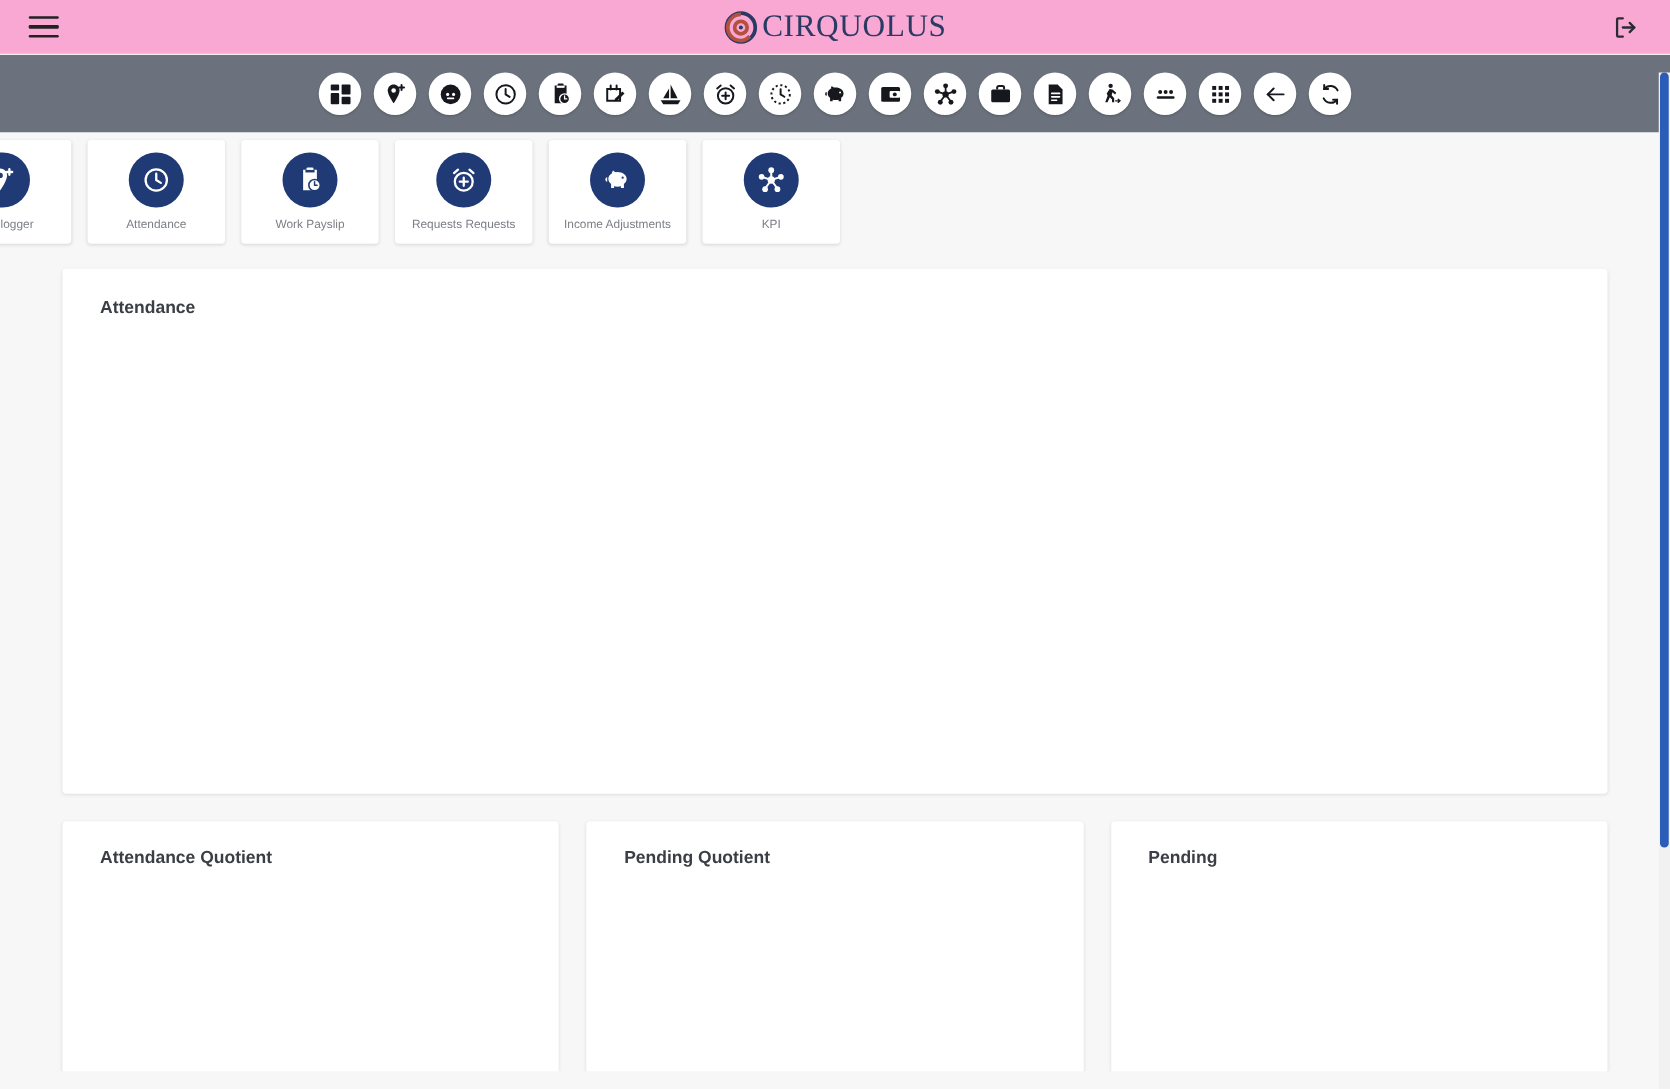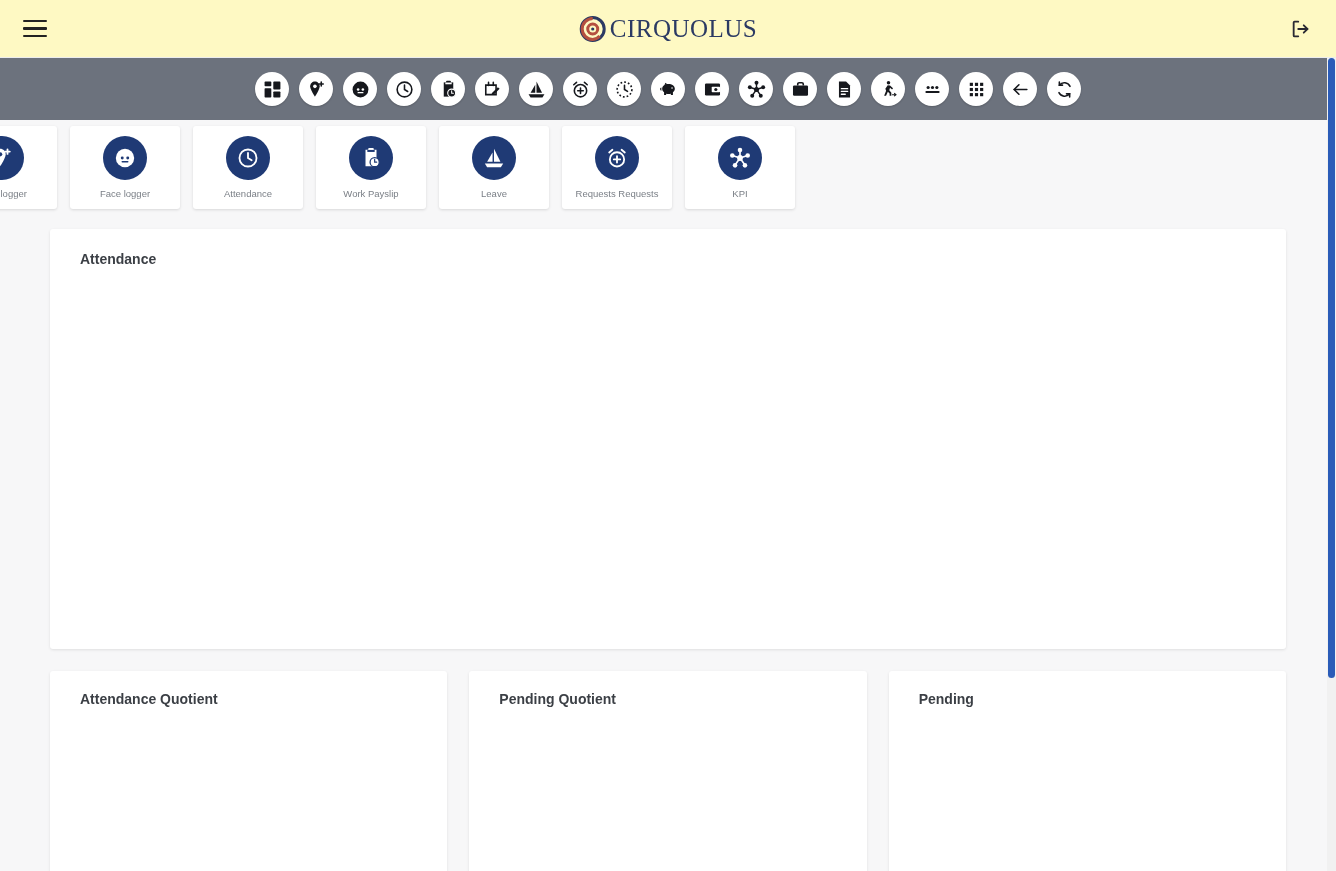--- a/index.html
+++ b/index.html
@@ -8,22 +8,22 @@
     width: 1336px;
     height: 871px;
     overflow: hidden;
     background: #f7f7f8;
     font-family: "Liberation Sans", sans-serif;
   }
 
   
   .header {
     position: relative;
-    height: 58px;
-    background: #fef9c3;
+    height: 44px;
+    background: #f9a8d4;
     display: flex;
     align-items: center;
     justify-content: space-between;
     padding: 0 18px;
     border-bottom: 1px solid #eceded;
   }
   .hamburger {
     width: 34px; height: 34px;
     display: flex; flex-direction: column;
     justify-content: center; align-items: center;
@@ -379,32 +379,20 @@
       <div class="qcard-circle">
         <svg width="22" height="22" viewBox="0 0 24 24" fill="#fff">
           <path d="M10 2C6.7 2 4 4.7 4 8c0 4.5 6 13 6 13s6-8.5 6-13c0-3.3-2.7-6-6-6z"></path>
           <circle cx="10" cy="8" r="2.3" fill="#1f3a75"></circle>
           <path d="M18 2.5v5M15.5 5h5" stroke="#fff" stroke-width="2" stroke-linecap="round"></path>
         </svg>
       </div>
       <div class="qcard-label">Time logger</div>
     </div>
 
-    <div class="qcard">
-      <div class="qcard-circle">
-        <svg width="22" height="22" viewBox="0 0 24 24" fill="#fff">
-          <circle cx="12" cy="12" r="10"></circle>
-          <path d="M5 8 Q12 3 19 8 Q19 5 12 4 Q5 5 5 8" fill="#fff"></path>
-          <circle cx="9" cy="12" r="1.6" fill="#1f3a75"></circle>
-            <circle cx="15" cy="12" r="1.6" fill="#1f3a75"></circle>
-          <path d="M9 16 h6" stroke="#1f3a75" stroke-width="1.6" stroke-linecap="round"></path>
-        </svg>
-      </div>
-      <div class="qcard-label">Face logger</div>
-    </div>
 
     <div class="qcard">
       <div class="qcard-circle">
         <svg width="22" height="22" viewBox="0 0 24 24" fill="none" stroke="#fff" stroke-width="2">
           <circle cx="12" cy="12" r="9.3"></circle>
             <path d="M12 6.5V12l4 2.5" stroke-linecap="round"></path>
         </svg>
       </div>
       <div class="qcard-label">Attendance</div>
     </div>
@@ -416,43 +404,44 @@
           <rect x="9" y="1" width="6" height="3.4" rx="1" fill="#fff"></rect>
           <rect x="8" y="3.2" width="8" height="2.2" fill="#1f3a75"></rect>
           <circle cx="16" cy="16.5" r="5" fill="#fff" stroke="#1f3a75" stroke-width="1.4"></circle>
           <path d="M16 13.6v3h2.2" stroke="#1f3a75" stroke-width="1.3" stroke-linecap="round" fill="none"></path>
         </svg>
       </div>
       <div class="qcard-label">Work Payslip</div>
     </div>
 
 
-    <div class="qcard">
-      <div class="qcard-circle">
-        <svg width="22" height="22" viewBox="0 0 24 24" fill="#fff">
-          <path d="M12 2 L19 16 H12 Z"></path>
-            <path d="M10.4 6 L4.5 16 H10.4 Z"></path>
-          <path d="M2 18h20l-2.5 4H4.5z"></path>
-        </svg>
-      </div>
-      <div class="qcard-label">Leave</div>
-    </div>
 
     <div class="qcard">
       <div class="qcard-circle">
         <svg width="22" height="22" viewBox="0 0 24 24" fill="none" stroke="#fff" stroke-width="2">
           <circle cx="12" cy="13.5" r="7.8"></circle>
           <path d="M12 10v7M8.5 13.5h7" stroke-linecap="round"></path>
           <path d="M3.5 6L7 3M20.5 6L17 3" stroke-linecap="round"></path>
         </svg>
       </div>
       <div class="qcard-label">Requests Requests</div>
     </div>
 
 
+    <div class="qcard">
+      <div class="qcard-circle">
+        <svg width="22" height="22" viewBox="0 0 24 24" fill="#fff">
+          <path d="M20 11c0-3.6-3.6-6-8-6s-8 2.4-8 6c0 1.8.9 3.4 2.4 4.5V19h2.6v-1.6c.9.2 1.9.4 3 .4s2.1-.1 3-.4V19h2.6v-3.5c1.5-1.1 2.4-2.7 2.4-4.5z"></path>
+          <path d="M3 9.5c-1 0-1.6 1-1.6 2s.6 2 1.6 2z"></path>
+          <circle cx="16.5" cy="10" r="1" fill="#1f3a75"></circle>
+          <path d="M8 3.6l3 2.2-4 .4z"></path>
+        </svg>
+      </div>
+      <div class="qcard-label">Income Adjustments</div>
+    </div>
 
 
     <div class="qcard">
       <div class="qcard-circle">
         <svg width="22" height="22" viewBox="0 0 24 24" fill="#fff">
           <circle cx="12" cy="12" r="3.2"></circle>
           <circle cx="12" cy="3.4" r="2.5"></circle>
             <circle cx="3.6" cy="9.2" r="2.5"></circle>
           <circle cx="20.4" cy="9.2" r="2.5"></circle>
             <circle cx="6.6" cy="20" r="2.5"></circle>

